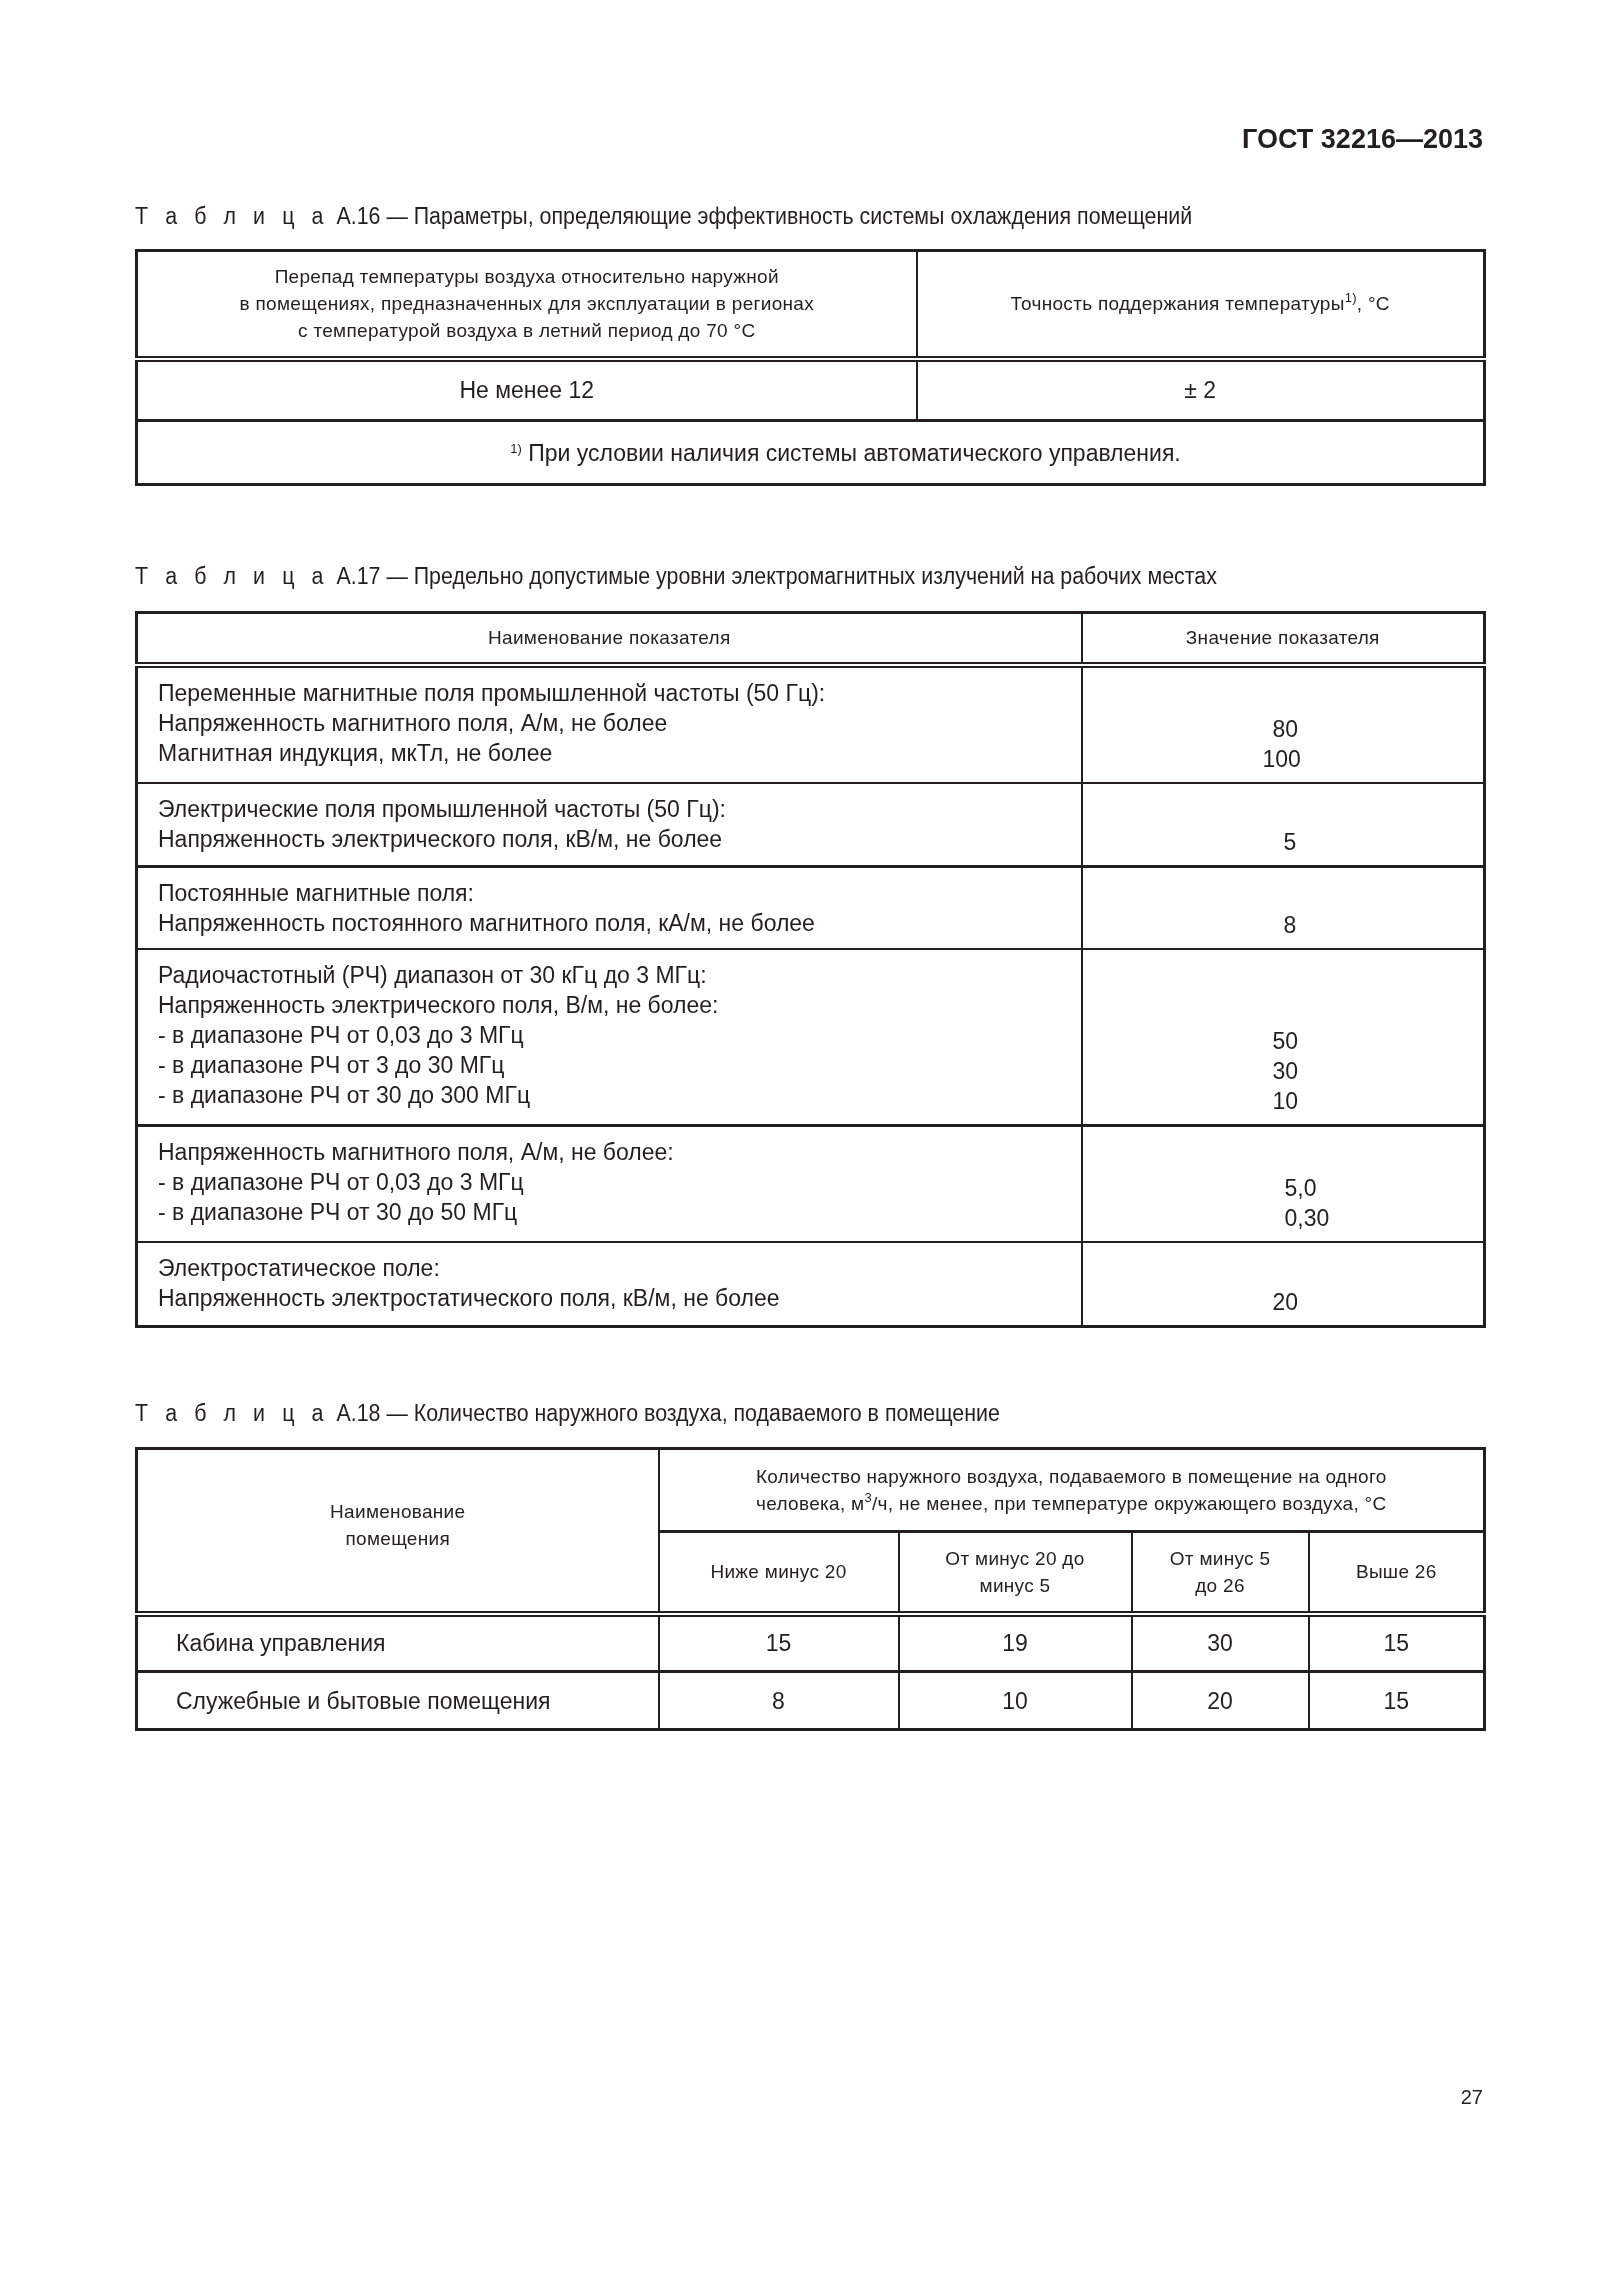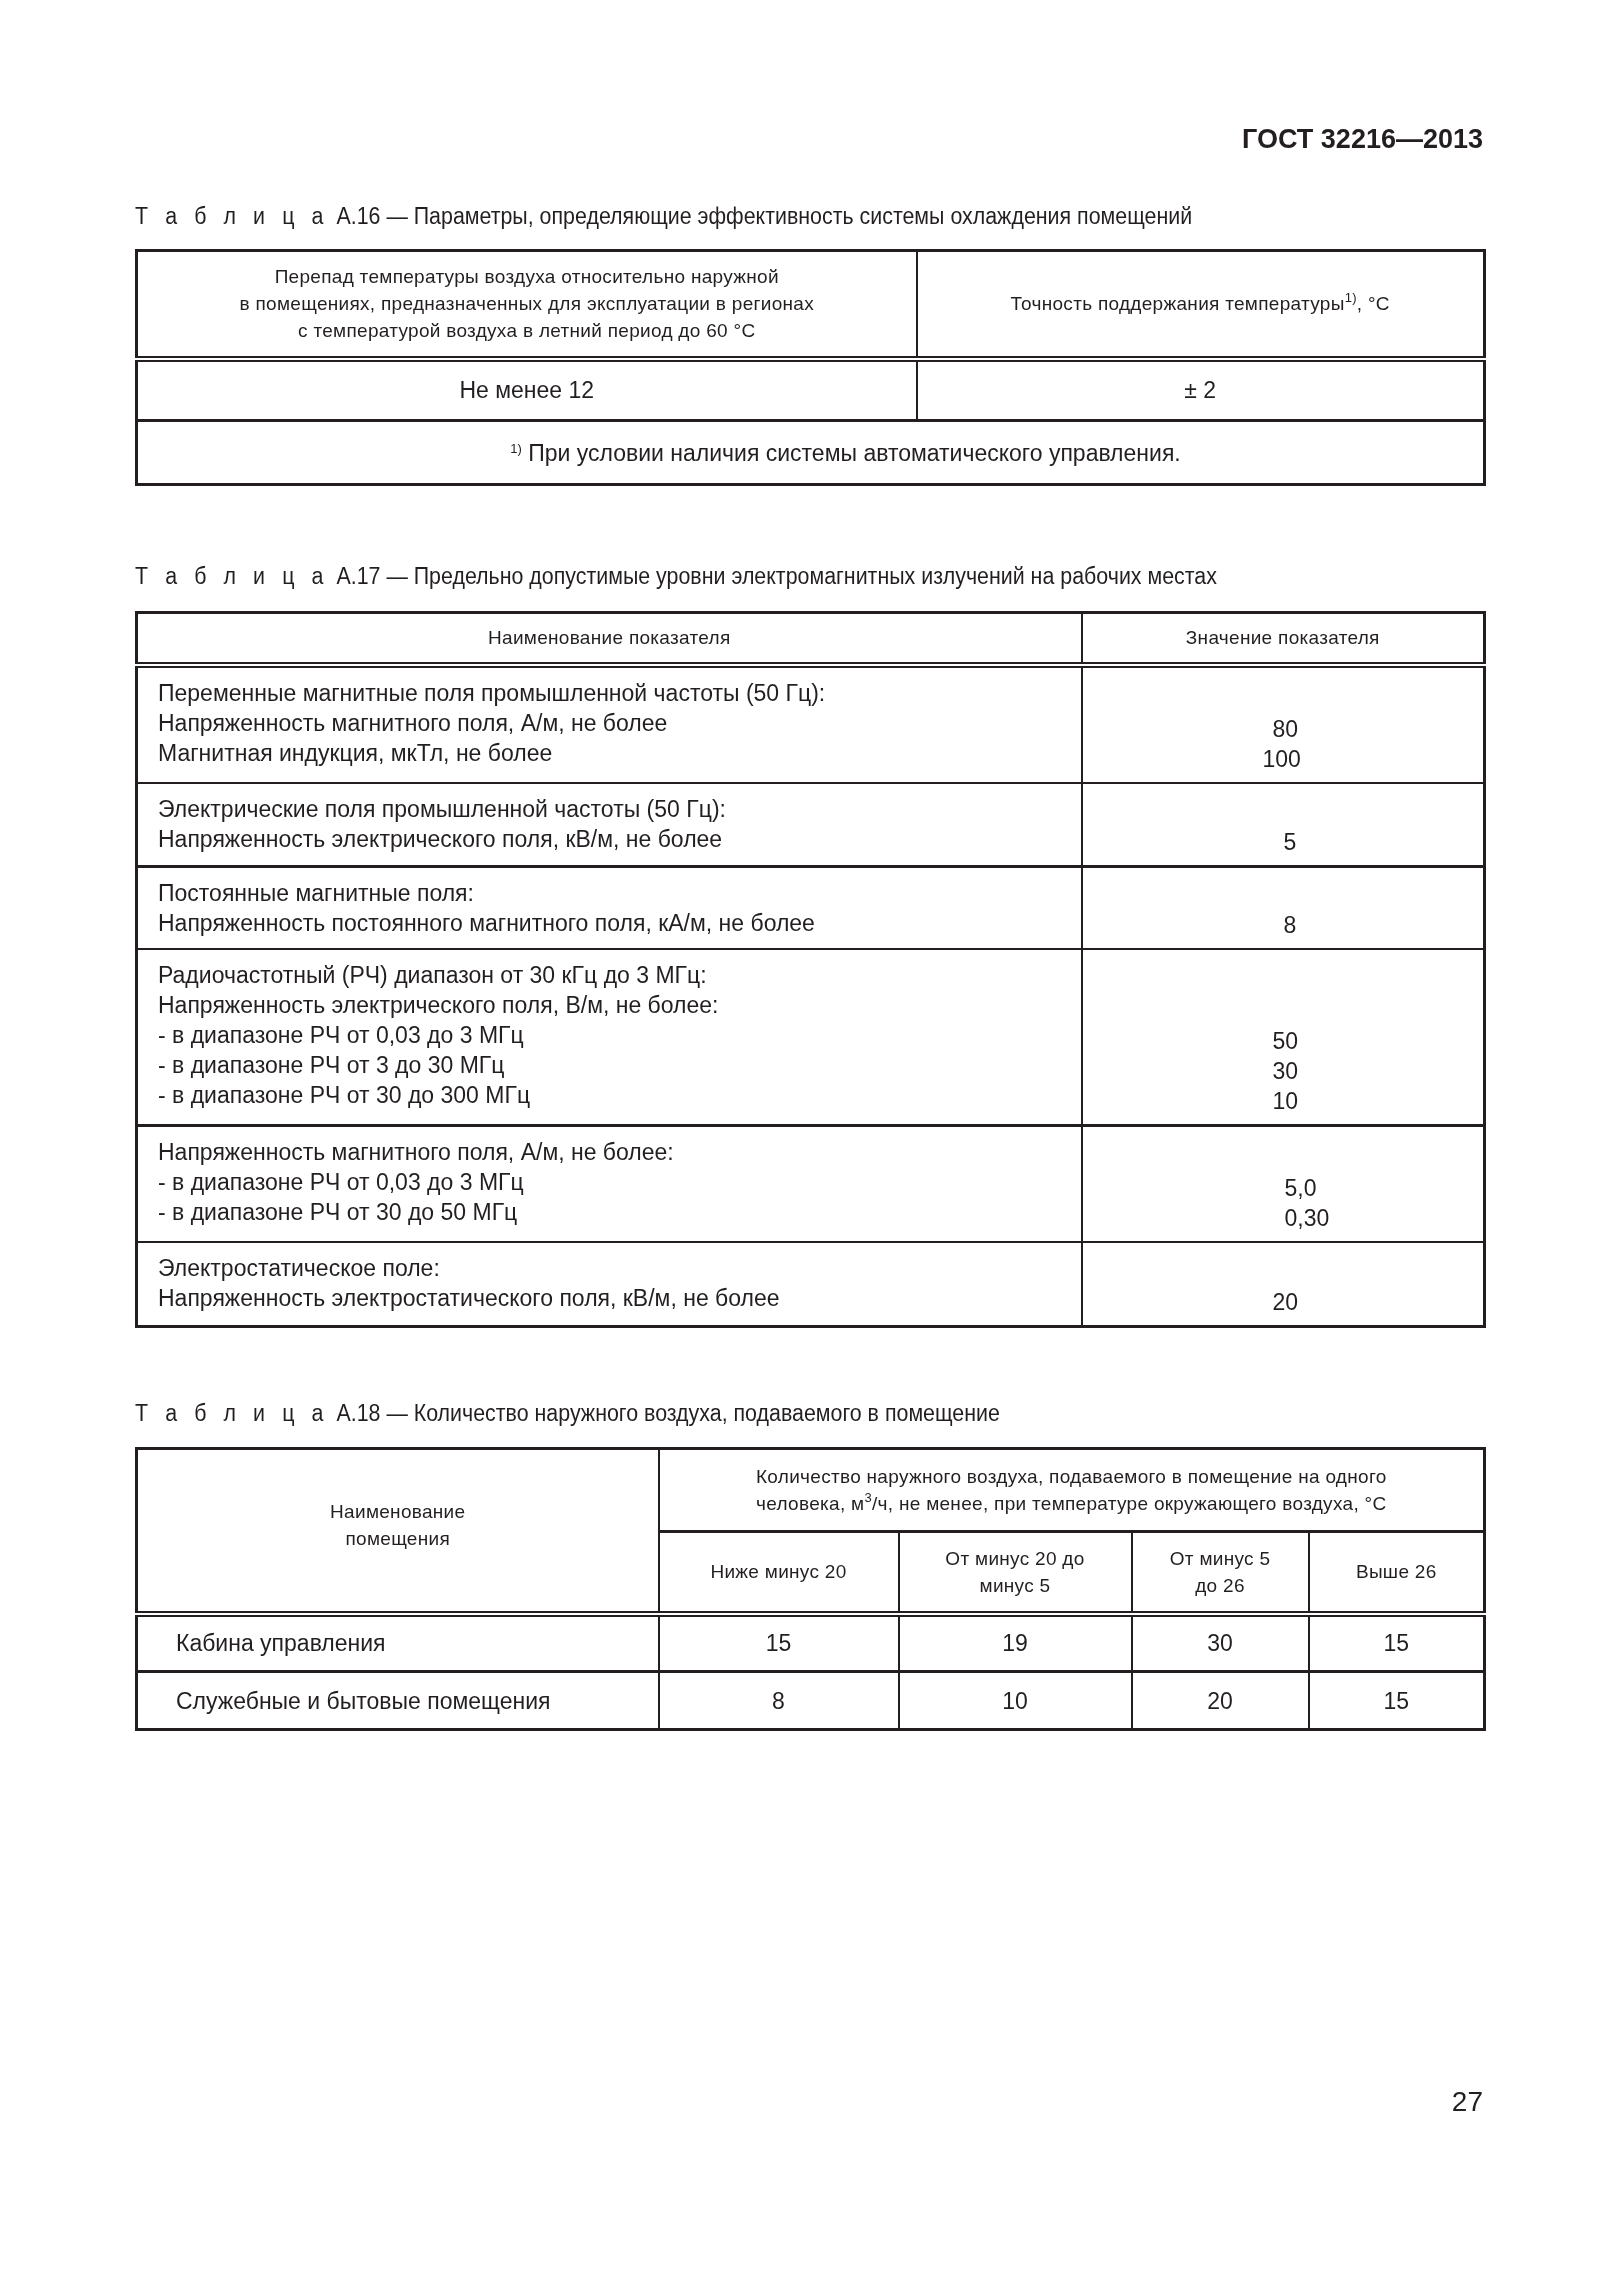--- a/index.html
+++ b/index.html
@@ -27,42 +27,42 @@
     .hdr-small { font-size: 19px; line-height: 27px; letter-spacing: 0.3px; }
     .cell-text { font-size: 23px; line-height: 30px; }
     .center { text-align: center; vertical-align: middle; }
     .dbl-top { border-top: 6px double #231f20 !important; }
     sup { font-size: 13px; vertical-align: 8px; line-height: 0; }
     
     #t17 td.name { padding: 10px 20px 10px 20px; vertical-align: top; }
     #t17 td.val { vertical-align: bottom; padding-bottom: 8px; }
     .val-lines { display: block; width: 100%; }
     .val-lines span { display: block; line-height: 30px; font-size: 23px; }
-    .page-num { position: absolute; right: 131px; top: 2086px; font-size: 28px; }
+    .page-num { position: absolute; right: 131px; top: 2086px; font-size: 20px; }
   </style>
 </head>
 <body>
 
 <div class="doc-header">ГОСТ 32216—2013</div>
 
 <div class="caption" style="top:203px;">
   <span class="spaced">Т а б л и ц а</span><span>А.16 — Параметры, определяющие эффективность системы охлаждения помещений</span>
 </div>
 
 <table class="gt" id="t16" style="top:249px;">
   <colgroup>
       <col style="width:780px">
       <col style="width:568px">
     </colgroup>
   <tbody>
       <tr style="height:108px;">
     <th class="center hdr-small">
       <div>Перепад температуры воздуха относительно наружной</div>
       <div>в помещениях, предназначенных для эксплуатации в регионах</div>
-      <div>с температурой воздуха в летний период до 60 °С</div>
+      <div>с температурой воздуха в летний период до 70 °С</div>
     </th>
     <th class="center hdr-small">
       <span>Точность поддержания температуры</span><sup>1)</sup><span>, °С</span>
     </th>
   </tr>
   <tr style="height:62px;">
     <td class="center cell-text dbl-top">Не менее 12</td>
     <td class="center cell-text dbl-top">± 2</td>
   </tr>
   <tr style="height:64px;text-align:center;">

